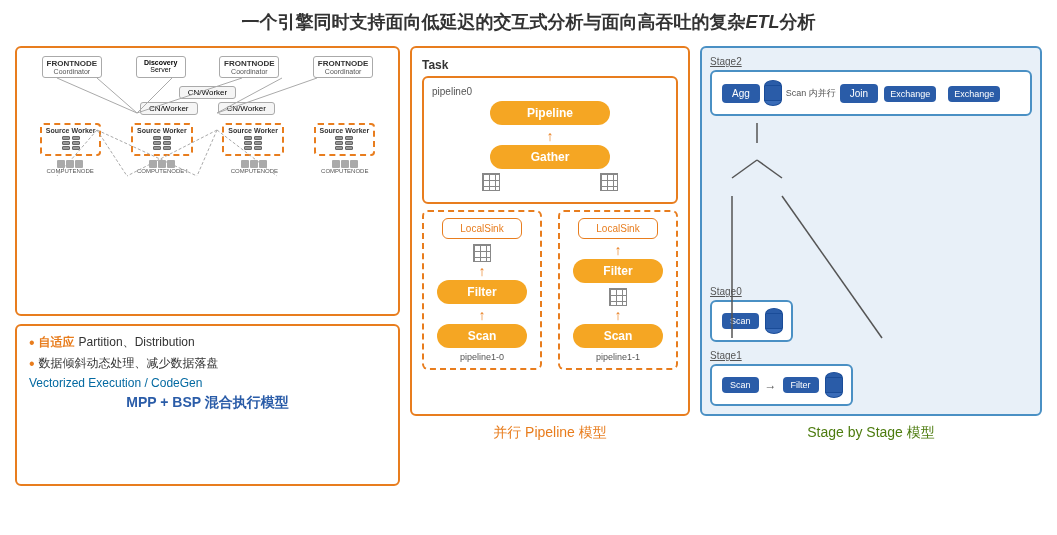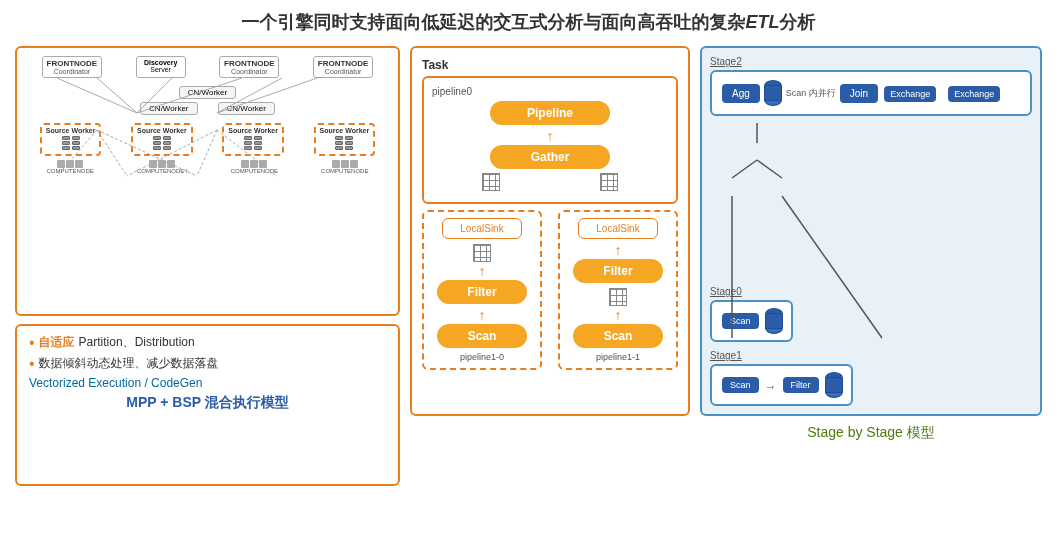--- a/index.html
+++ b/index.html
@@ -691,20 +691,21 @@
                 <span class="grid-icon"></span>
               </div>
               <div class="arrow-up">↑</div>
               <div class="oval-node oval-node-med">Scan</div>
             </div>
             <div class="pipeline-col-label">pipeline1-1</div>
           </div>
         </div>
       </div>
 
+      <div class="panel-bottom-label">并行 Pipeline 模型</div>
 
     </div>
 
     <div class="right-panel">
 
       <div class="stage-diagram">
 
         <div style="position:absolute; top:8px; left:8px; right:8px;">
           <div class="stage-label">Stage2</div>
           <div class="stage-box" style="width:100%; padding:8px 10px;">

